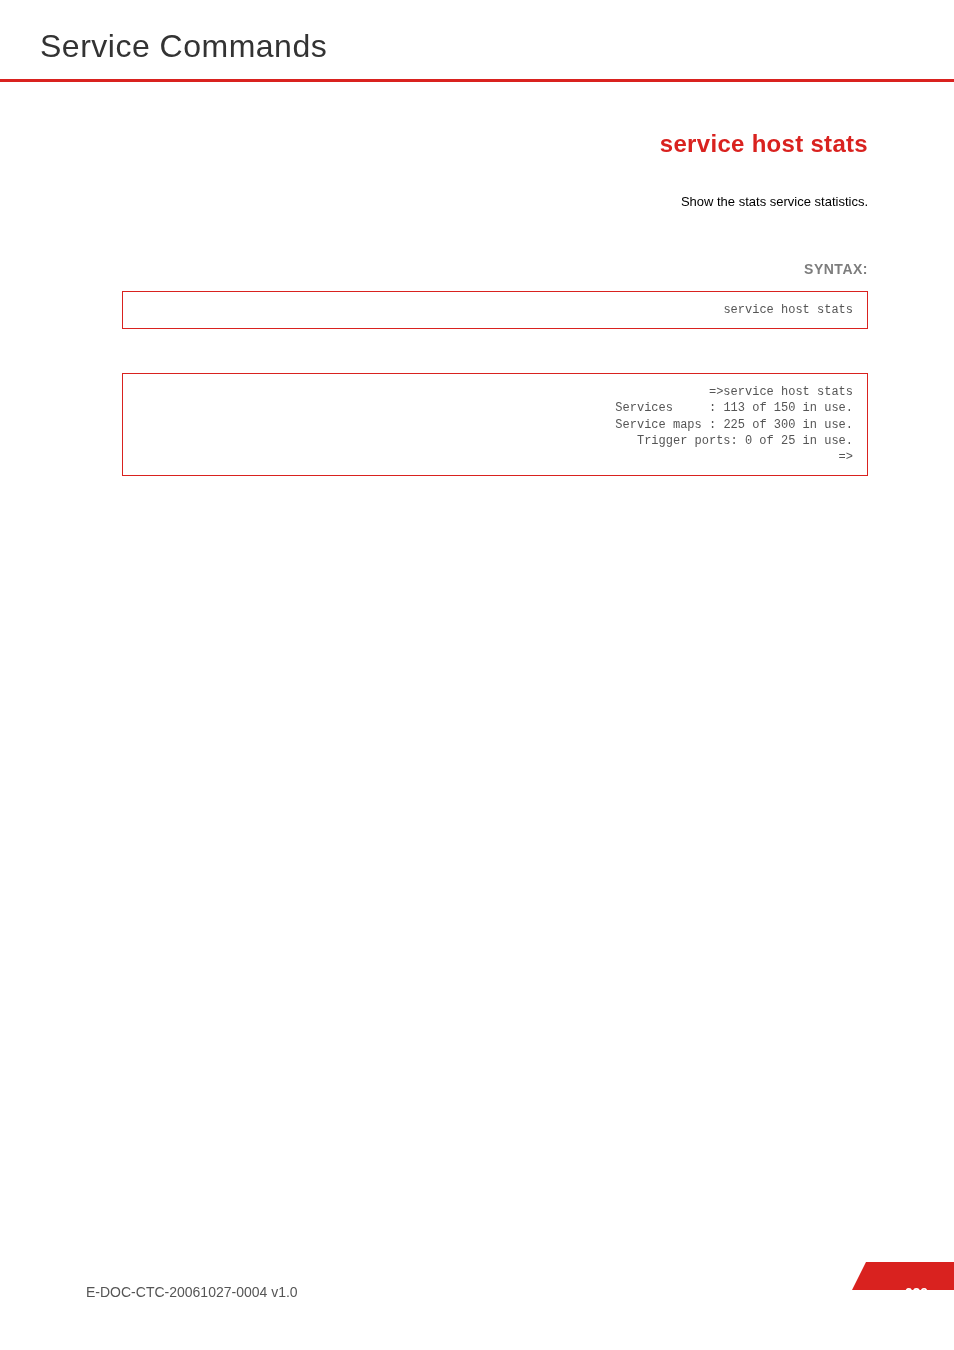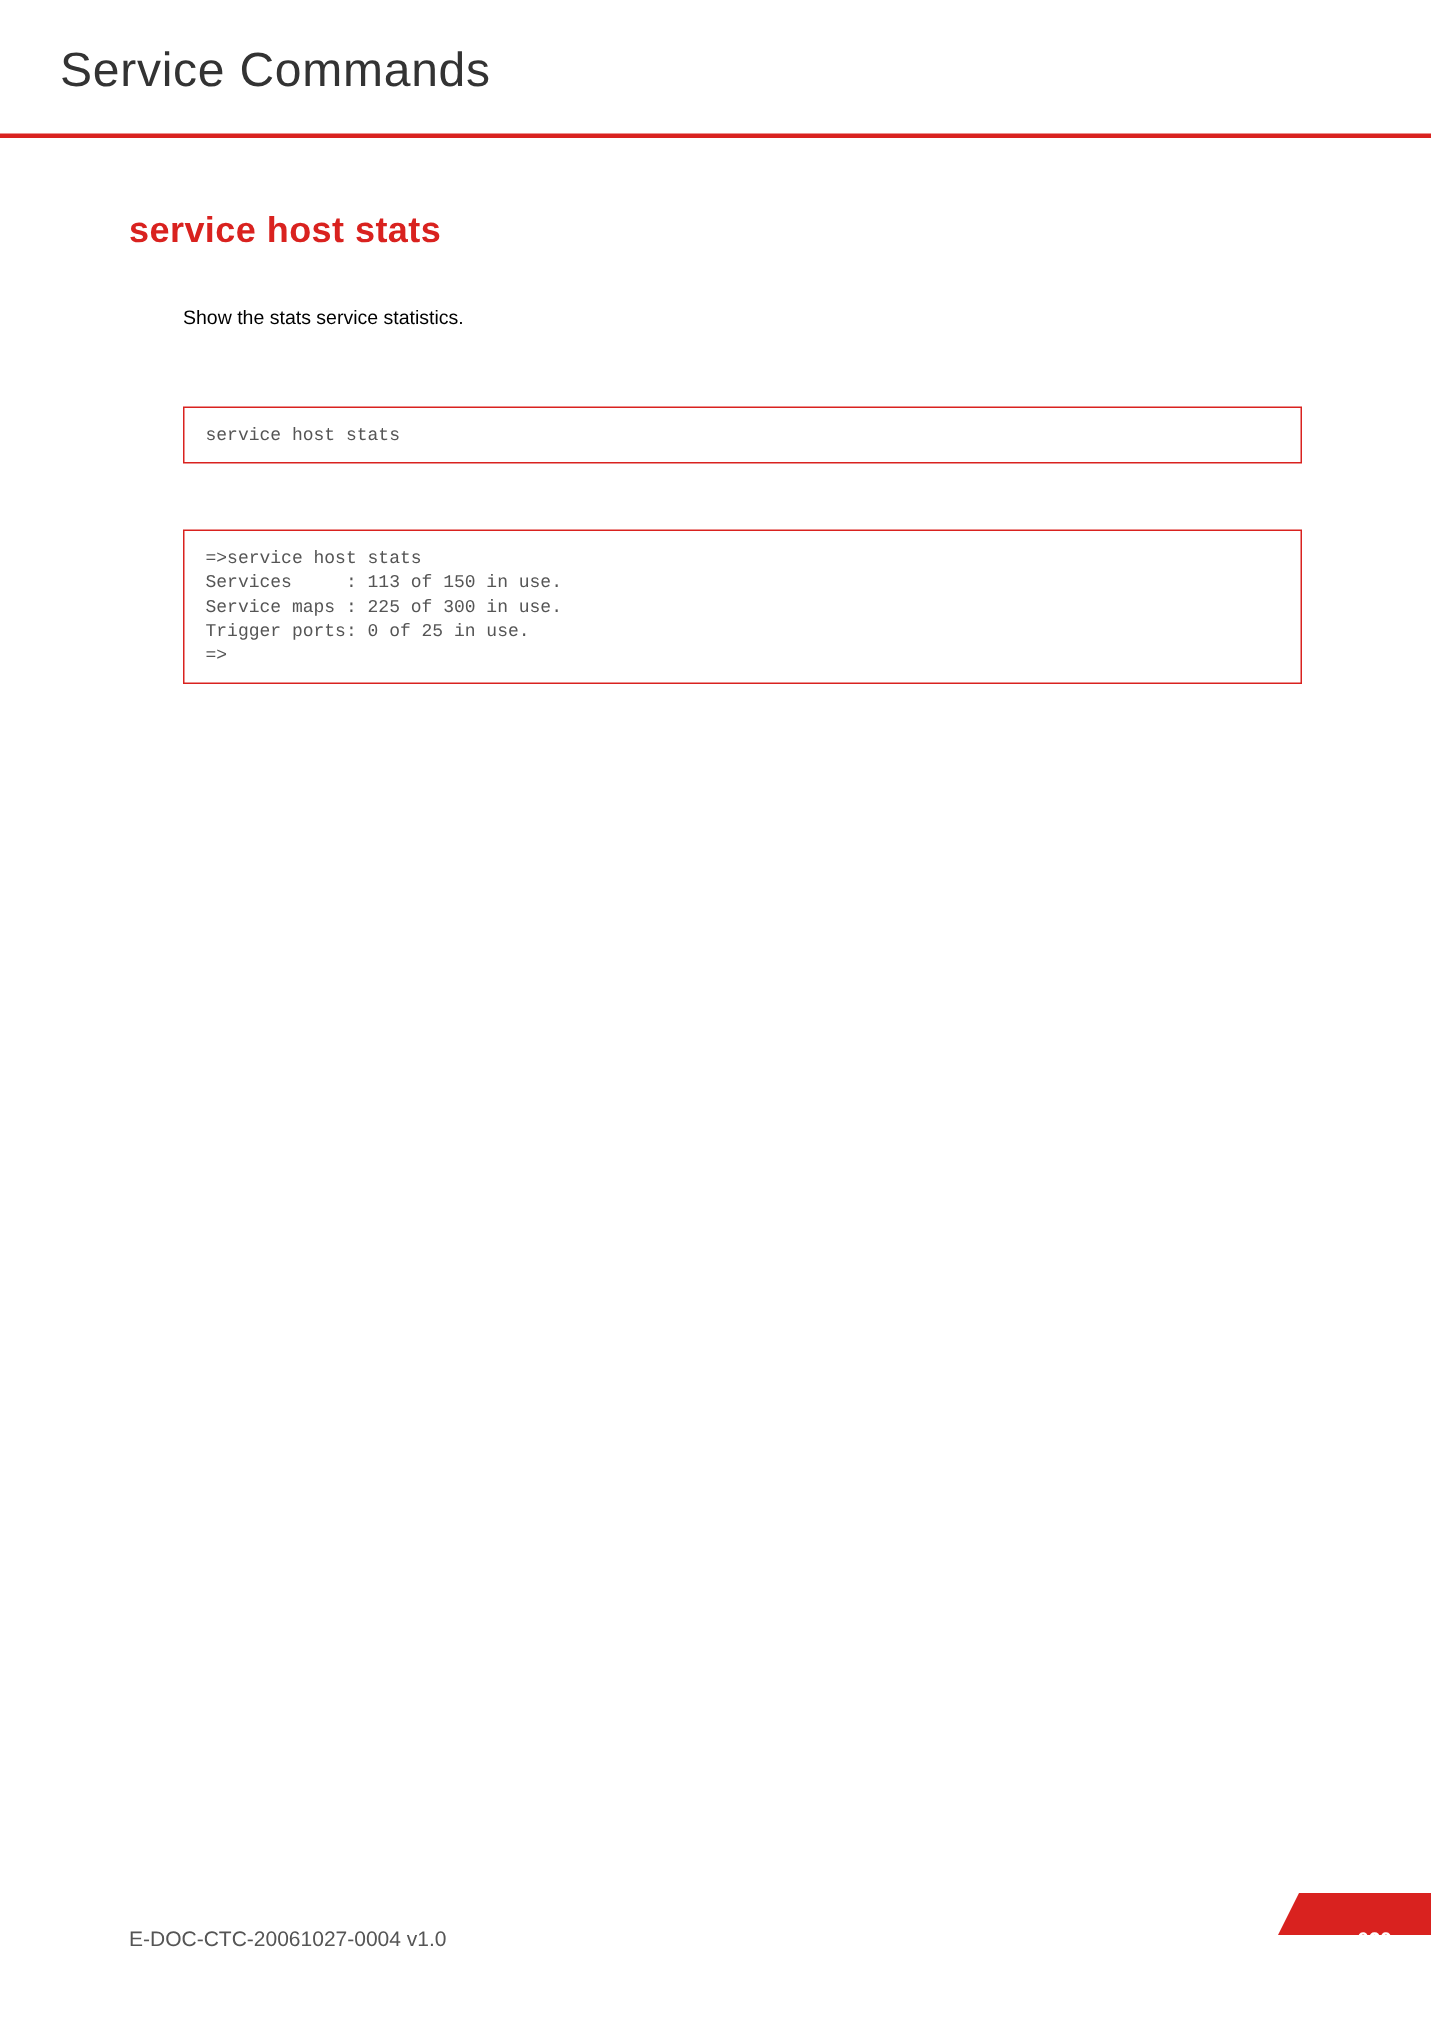--- a/index.html
+++ b/index.html
@@ -8,30 +8,31 @@
     background: #fff;
     width: 954px;
     height: 1350px;
     position: relative;
     color: #000;
   }
   .chapter-title {
     font-size: 32px;
     font-weight: 300;
     color: #333;
-    padding: 28px 0 24px 40px;
+    padding: 28px 0 14px 40px;
     letter-spacing: 0.5px;
   }
   .red-rule {
     height: 3px;
     background: #d9221f;
     margin: 0;
   }
   .content {
     padding: 48px 86px 4px 86px;
+    text-align: right;
   }
   .section-title {
     font-size: 24px;
     font-weight: bold;
     color: #d9221f;
     margin-bottom: 36px;
     letter-spacing: 0.3px;
   }
   .desc {
     font-size: 13px;
@@ -93,20 +94,21 @@
 
 <div class="chapter-title">Service Commands</div>
 <div class="red-rule"></div>
 
 <div class="content">
 
   <div class="section-title">service host stats</div>
 
   <div class="desc">Show the stats service statistics.</div>
 
+  <div class="subhead">SYNTAX:</div>
   <div class="code-box">service host stats</div>
 
   <div class="code-box">=&gt;service host stats
 Services     : 113 of 150 in use.
 Service maps : 225 of 300 in use.
 Trigger ports: 0 of 25 in use.
 =&gt;</div>
 
 </div>
 

